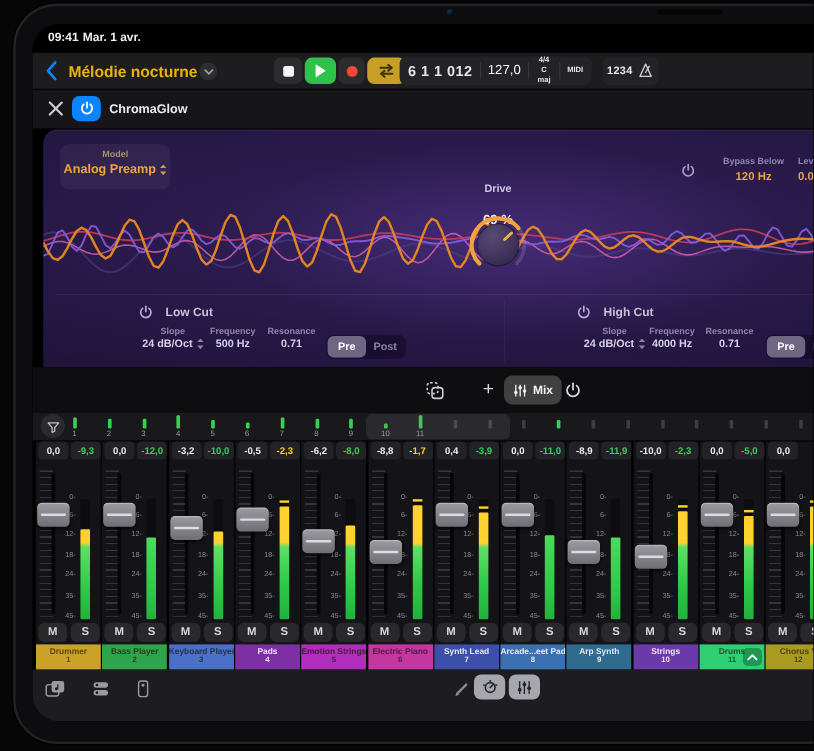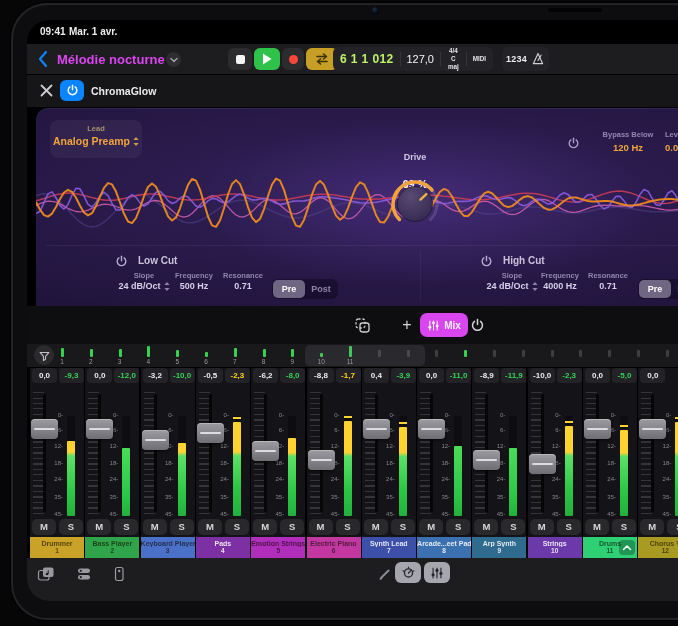--- a/index.html
+++ b/index.html
@@ -10,30 +10,30 @@
   #frame{position:absolute;left:11px;top:3px;width:700px;height:617px;border-radius:36px;
     background:#0d0d0f;box-shadow:inset 0 0 0 2px #232326, inset 0 2px 2px rgba(255,255,255,.06),0 0 0 1px #000;}
   #camera{position:absolute;left:372px;top:7px;width:7px;height:7px;border-radius:50%;
     background:radial-gradient(circle at 35% 35%,#17304a,#02060c 70%);}
   #speaker{position:absolute;left:548px;top:8px;width:54px;height:4px;border-radius:2px;background:#040405;}
   #screen{position:absolute;left:27px;top:20px;width:700px;height:581px;border-radius:22px;
     background:#000;overflow:hidden;}
   
   .statustext{position:absolute;top:6px;font-size:10px;font-weight:700;color:#ededf0;}
   #toolbar{position:absolute;left:0;top:24px;width:100%;height:30px;background:#1d1d20;border-bottom:1px solid #000;}
-  #title{position:absolute;left:30px;top:8px;font-size:13px;font-weight:600;color:#d946ef;}
+  #title{position:absolute;left:30px;top:8px;font-size:13px;font-weight:600;color:#eab308;}
   .titlechev{position:absolute;left:139px;top:8px;width:15px;height:15px;border-radius:50%;background:#2e2e31;
     display:flex;align-items:center;justify-content:center;}
   .tbtn{position:absolute;top:4px;height:22px;border-radius:6px;background:#2c2c2f;display:flex;align-items:center;justify-content:center;}
   .stopsq{width:9px;height:9px;border-radius:2px;background:#f4f4f6;}
   .recdot{width:9px;height:9px;border-radius:50%;background:#ff453a;}
   #lcd{position:absolute;left:306px;top:3px;width:160px;height:24px;border-radius:6px;background:#232327;
     display:flex;align-items:center;padding:0 7px;box-sizing:border-box;gap:6px;}
   .lcddiv{width:1px;height:14px;background:rgba(255,255,255,.09);}
-  .lcdpos{font-size:12px;font-weight:700;color:#bef264;letter-spacing:.4px;white-space:nowrap;}
+  .lcdpos{font-size:12px;font-weight:700;color:#e5e5e5;letter-spacing:.4px;white-space:nowrap;}
   .lcdtempo{font-size:11px;font-weight:400;color:#f4f4f6;}
   .lcdcol{display:flex;flex-direction:column;line-height:8px;justify-content:center;}
   .lcdcol span{font-size:6.3px;font-weight:700;color:#e6e6ea;text-align:center;}
   .lcdmidi{font-size:6.3px;font-weight:700;color:#5f84ab;}
   #countin{position:absolute;left:475px;top:3px;width:47px;height:24px;border-radius:6px;background:#232327;
     display:flex;align-items:center;justify-content:center;gap:4px;}
   .cnum{font-size:9px;font-weight:700;color:#ededf0;letter-spacing:.3px;}
   
   #pluginbar{position:absolute;left:0;top:55px;width:100%;height:32px;background:#161619;}
   #pwrbtn{position:absolute;left:33px;top:5px;width:24px;height:21px;border-radius:6px;background:#0a84ff;
@@ -66,21 +66,21 @@
   .cutpwr{position:absolute;top:146px;}
   .cutlab{position:absolute;top:163px;font-size:7.5px;font-weight:600;color:#9087ae;text-align:center;}
   .cutval{position:absolute;top:173px;font-size:9px;font-weight:600;color:#d5cfe8;text-align:center;display:flex;align-items:center;justify-content:center;gap:3px;}
   .prepost{position:absolute;top:171px;width:66px;height:20px;border-radius:6px;background:rgba(10,5,25,.45);display:flex;padding:1px;box-sizing:border-box;}
   .seg{flex:1;border-radius:5px;font-size:9px;font-weight:600;color:#8d85a5;display:flex;align-items:center;justify-content:center;}
   .seg.on{background:#6f6684;color:#fff;}
   
   #mixtb{position:absolute;left:0;top:286px;width:100%;height:38px;background:#0e0e10;}
   .mtbtn{position:absolute;top:8px;width:24px;height:22px;display:flex;align-items:center;justify-content:center;}
   .plus{font-size:16px;font-weight:500;color:#d6d6da;line-height:20px;}
-  #mixpill{position:absolute;left:393px;top:7px;width:48px;height:24px;border-radius:7px;background:#d946ef;
+  #mixpill{position:absolute;left:393px;top:7px;width:48px;height:24px;border-radius:7px;background:#404040;
     display:flex;align-items:center;justify-content:center;gap:4px;}
   #mixpill span{font-size:10px;font-weight:600;color:#f2f2f4;}
   
   #overview{position:absolute;left:0;top:324px;width:100%;height:23px;background:#19191c;}
   #filterbtn{position:absolute;left:7px;top:1px;width:20px;height:20px;border-radius:50%;background:#2b2b2e;
     display:flex;align-items:center;justify-content:center;}
   #ovwindow{position:absolute;left:278px;top:1px;width:120px;height:21px;border-radius:5px;background:rgba(135,135,145,.16);}
   .ovbar{position:absolute;width:3px;border-radius:1px;}
   .ovnum{position:absolute;top:14px;width:16px;text-align:center;font-size:6.5px;color:#9b9ba0;}
   
@@ -202,21 +202,21 @@
       <div class="glow"></div>
       <svg id="wf" style="position:absolute;left:0;top:42px;" width="691" height="100">
           <polyline points="0,45.9 4,44.2 8,43.6 12,44.1 16,45.7 20,48.3 24,51.7 28,55.7 32,60.1 36,64.4 40,68.5 44,72.0 48,74.7 52,76.3 56,76.9 60,76.3 64,74.7 68,72.1 72,68.7 76,64.7 80,60.5 84,56.4 88,52.5 92,49.2 96,46.7 100,45.1 104,44.4 108,44.8 112,46.2 116,48.4 120,51.3 124,54.7 128,58.3 132,61.9 136,65.2 140,68.1 144,70.4 148,72.0 152,72.8 156,72.8 160,72.0 164,70.5 168,68.5 172,66.0 176,63.3 180,60.5 184,57.9 188,55.4 192,53.3 196,51.7 200,50.7 204,50.2 208,50.2 212,50.8 216,51.9 220,53.3 224,55.0 228,57.0 232,59.0 236,61.0 240,62.8 244,64.5 248,65.9 252,66.9 256,67.6 260,67.9 264,67.7 268,67.1 272,66.2 276,65.0 280,63.5 284,61.9 288,60.2 292,58.4 296,56.8 300,55.4 304,54.2 308,53.3 312,52.9 316,52.8 320,53.2 324,54.0 328,55.1 332,56.5 336,58.2 340,59.9 344,61.6 348,63.2 352,64.6 356,65.6 360,66.3 364,66.6 368,66.4 372,65.8 376,64.8 380,63.5 384,62.0 388,60.4 392,58.8 396,57.4 400,56.1 404,55.2 408,54.7 412,54.6 416,54.9 420,55.6 424,56.6 428,57.8 432,59.1 436,60.4 440,61.6 444,62.7 448,63.5 452,63.9 456,64.0 460,63.8 464,63.2 468,62.4 472,61.4 476,60.3 480,59.3 484,58.3 488,57.6 492,57.1 496,56.9 500,57.0 504,57.3 508,58.0 512,58.8 516,59.7 520,60.6 524,61.5 528,62.2 532,62.7 536,63.0 540,63.0 544,62.7 548,62.2 552,61.4 556,60.6 560,59.7 564,58.9 568,58.2 572,57.6 576,57.2 580,57.1 584,57.2 588,57.6 592,58.1 596,58.7 600,59.4 604,60.1 608,60.7 612,61.2 616,61.6 620,61.8 624,61.8 628,61.7 632,61.5 636,61.2 640,60.9 644,60.6 648,60.4 652,60.2 656,60.2 660,60.2 664,60.3 668,60.5 672,60.6 676,60.7 680,60.7 684,60.6 688,60.3 " fill="none" stroke="#51418a" stroke-width="1.6" opacity="0.55" stroke-linejoin="round"></polyline>
           <polyline points="0,55.6 4,53.6 8,52.1 12,51.2 16,51.3 20,52.2 24,53.9 28,56.1 32,58.3 36,60.2 40,61.5 44,61.9 48,61.4 52,60.1 56,58.3 60,56.5 64,55.0 68,54.2 72,54.3 76,55.1 80,56.5 84,58.0 88,59.4 92,60.1 96,59.9 100,58.8 104,56.8 108,54.5 112,52.4 116,50.9 120,50.5 124,51.4 128,53.7 132,56.9 136,60.5 140,63.9 144,66.2 148,67.1 152,66.1 156,63.5 160,59.5 164,54.9 168,50.6 172,47.3 176,45.7 180,46.1 184,48.4 188,52.3 192,56.9 196,61.4 200,65.0 204,66.9 208,66.9 212,65.0 216,61.6 220,57.6 224,53.7 228,50.8 232,49.4 236,49.8 240,51.9 244,55.1 248,58.6 252,61.7 256,63.6 260,63.9 264,62.4 268,59.4 272,55.7 276,51.9 280,49.1 284,47.7 288,48.4 292,50.9 296,54.9 300,59.6 304,64.1 308,67.5 312,68.9 316,68.2 320,65.4 324,60.9 328,55.7 332,50.6 336,46.7 340,44.7 344,44.9 348,47.2 352,51.2 356,56.0 360,60.8 364,64.7 368,66.9 372,67.2 376,65.6 380,62.5 384,58.8 388,55.0 392,52.1 396,50.5 400,50.5 404,51.9 408,54.3 412,57.1 416,59.6 420,61.2 424,61.6 428,60.8 432,58.9 436,56.4 440,53.9 444,52.0 448,51.2 452,51.7 456,53.4 460,56.0 464,59.1 468,61.9 472,63.9 476,64.7 480,64.2 484,62.3 488,59.5 492,56.3 496,53.2 500,50.8 504,49.5 508,49.4 512,50.5 516,52.6 520,55.2 524,57.9 528,60.2 532,61.7 536,62.4 540,62.2 544,61.3 548,59.9 552,58.4 556,57.0 560,56.0 564,55.4 568,55.2 572,55.3 576,55.5 580,55.8 584,56.0 588,56.0 592,55.9 596,55.7 600,55.6 604,55.6 608,55.9 612,56.5 616,57.3 620,58.2 624,59.0 628,59.7 632,60.1 636,60.1 640,59.7 644,59.0 648,58.0 652,56.9 656,55.8 660,54.8 664,54.1 668,53.8 672,53.8 676,54.1 680,54.7 684,55.5 688,56.4 " fill="none" stroke="#d55fae" stroke-width="1.3" opacity="0.85" stroke-linejoin="round"></polyline>
           <polyline points="0,50.7 4,49.7 8,48.5 12,47.2 16,45.9 20,44.8 24,43.9 28,43.4 32,43.1 36,43.3 40,43.7 44,44.5 48,45.4 52,46.5 56,47.6 60,48.6 64,49.4 68,50.0 72,50.3 76,50.2 80,49.9 84,49.3 88,48.5 92,47.6 96,46.6 100,45.7 104,44.9 108,44.3 112,44.0 116,44.0 120,44.3 124,44.8 128,45.5 132,46.4 136,47.3 140,48.2 144,49.0 148,49.6 152,49.9 156,50.0 160,49.8 164,49.4 168,48.8 172,48.0 176,47.1 180,46.2 184,45.3 188,44.7 192,44.2 196,43.9 200,44.0 204,44.2 208,44.8 212,45.5 216,46.3 220,47.2 224,48.0 228,48.8 232,49.4 236,49.8 240,50.0 244,50.0 248,49.7 252,49.2 256,48.5 260,47.8 264,47.0 268,46.2 272,45.5 276,44.9 280,44.5 284,44.3 288,44.3 292,44.5 296,44.8 300,45.3 304,45.9 308,46.6 312,47.3 316,47.9 320,48.4 324,48.9 328,49.1 332,49.3 336,49.3 340,49.1 344,48.9 348,48.5 352,48.1 356,47.6 360,47.1 364,46.6 368,46.1 372,45.7 376,45.4 380,45.2 384,45.0 388,45.0 392,45.0 396,45.2 400,45.4 404,45.7 408,46.2 412,46.6 416,47.2 420,47.7 424,48.2 428,48.7 432,49.2 436,49.5 440,49.7 444,49.7 448,49.6 452,49.2 456,48.8 460,48.1 464,47.4 468,46.5 472,45.7 476,44.9 480,44.2 484,43.6 488,43.3 492,43.2 496,43.4 500,43.8 504,44.6 508,45.5 512,46.6 516,47.8 520,49.0 524,50.1 528,51.0 532,51.6 536,51.9 540,51.9 544,51.5 548,50.7 552,49.6 556,48.3 560,46.8 564,45.3 568,43.9 572,42.7 576,41.7 580,41.2 584,41.1 588,41.4 592,42.2 596,43.4 600,44.9 604,46.6 608,48.3 612,50.0 616,51.5 620,52.6 624,53.3 628,53.6 632,53.3 636,52.5 640,51.3 644,49.8 648,48.0 652,46.1 656,44.3 660,42.6 664,41.3 668,40.5 672,40.2 676,40.4 680,41.1 684,42.3 688,43.8 " fill="none" stroke="#c83c55" stroke-width="1.5" opacity="0.9" stroke-linejoin="round"></polyline>
           <polyline points="0,63.3 4,61.5 8,52.6 12,43.9 16,41.9 20,47.6 24,55.7 28,59.1 32,54.4 36,45.2 40,38.3 44,38.9 48,46.2 52,54.3 56,57.0 60,52.7 64,45.8 68,42.3 72,45.6 76,53.4 80,59.8 84,60.2 88,54.6 92,47.6 96,44.7 100,47.4 104,52.9 108,56.1 112,53.9 116,47.7 120,42.2 124,41.2 128,45.1 132,50.6 136,53.5 140,52.0 144,48.1 148,45.6 152,47.0 156,51.5 160,56.0 164,57.3 168,54.8 172,50.9 176,48.4 180,48.9 184,51.2 188,52.9 192,51.9 196,48.8 200,45.6 204,44.3 208,45.6 212,48.1 216,49.9 220,50.0 224,49.0 228,48.4 232,49.1 236,51.1 240,53.3 244,54.3 248,53.9 252,52.6 256,51.4 260,51.0 264,51.0 268,50.9 272,50.1 276,48.8 280,47.5 284,46.7 288,46.7 292,47.1 296,47.7 300,48.2 304,48.8 308,49.5 312,50.3 316,51.3 320,52.1 324,52.7 328,53.0 332,53.0 336,52.7 340,52.2 344,51.5 348,50.6 352,49.7 356,48.8 360,48.0 364,47.4 368,47.0 372,47.0 376,47.3 380,47.9 384,48.5 388,49.1 392,49.7 396,50.7 400,51.9 404,53.0 408,53.5 412,53.2 416,52.3 420,51.5 424,51.2 428,51.4 432,51.3 436,50.2 440,48.3 444,46.4 448,45.6 452,46.4 456,48.2 460,49.5 464,49.4 468,48.3 472,47.4 476,48.4 480,51.2 484,54.4 488,55.7 492,54.4 496,51.4 500,49.2 504,49.4 508,51.9 512,54.0 516,53.4 520,49.6 524,45.0 528,42.7 532,44.4 536,48.8 540,52.3 544,52.0 548,48.4 552,44.7 556,44.6 560,49.2 564,55.5 568,59.0 572,57.1 576,51.3 580,46.4 584,46.2 588,50.9 592,56.4 596,57.4 600,52.4 604,44.5 608,39.5 612,41.2 616,48.1 620,54.7 624,55.5 628,50.1 632,43.0 636,40.7 640,45.8 644,55.0 648,61.6 652,60.6 656,52.8 660,44.8 664,42.9 668,48.6 672,57.1 676,60.9 680,56.1 684,45.9 688,37.8 " fill="none" stroke="#8a5ce0" stroke-width="1.6" opacity="0.9" stroke-linejoin="round"></polyline>
           <polyline points="0,52.0 4,59.6 8,65.1 12,66.6 16,63.6 20,57.0 24,49.0 28,42.5 32,39.8 36,41.8 40,47.8 44,55.7 48,62.5 52,65.4 56,63.2 60,56.1 64,46.6 68,37.9 72,33.1 76,34.4 80,41.6 84,52.5 88,63.8 92,71.5 96,73.1 100,68.0 104,57.9 108,46.2 112,37.0 116,33.4 120,36.7 124,45.6 128,56.9 132,66.4 136,70.5 140,67.5 144,58.3 148,46.0 152,34.9 156,29.0 160,30.7 164,39.6 168,53.0 172,66.5 176,75.4 180,76.9 184,70.5 188,58.3 192,44.5 196,34.0 200,30.1 204,34.1 208,44.3 212,57.1 216,67.6 220,72.1 224,68.9 228,59.1 232,46.1 236,34.5 240,28.6 244,30.6 248,39.9 252,53.5 256,66.9 260,75.6 264,76.7 268,70.0 272,57.9 276,44.6 280,34.5 284,30.9 288,34.8 292,44.4 296,56.1 300,65.6 304,69.7 308,66.8 312,58.1 316,46.8 320,37.1 324,32.3 328,34.3 332,42.4 336,53.9 340,65.0 344,71.9 348,72.6 352,66.9 356,57.0 360,46.2 364,38.2 368,35.4 372,38.3 376,45.5 380,54.1 384,61.1 388,64.0 392,61.9 396,55.8 400,48.1 404,41.7 408,38.9 412,40.7 416,46.5 420,54.3 424,61.6 428,65.9 432,66.0 436,62.1 440,55.6 444,48.7 448,43.6 452,41.7 456,43.2 460,47.1 464,51.8 468,55.6 472,57.1 476,56.1 480,53.1 484,49.6 488,46.9 492,46.1 496,47.5 500,50.7 504,54.6 508,57.9 512,59.7 516,59.4 520,57.3 524,54.2 528,51.0 532,48.5 536,47.4 540,47.5 544,48.6 548,49.9 552,51.0 556,51.6 560,51.5 564,51.2 568,50.9 572,51.0 576,51.5 580,52.6 584,53.8 588,54.8 592,55.5 596,55.6 600,55.1 604,54.2 608,53.1 612,52.0 616,51.0 620,50.2 624,49.6 628,49.2 632,49.0 636,49.1 640,49.4 644,50.0 648,50.8 652,51.7 656,52.6 660,53.4 664,54.1 668,54.6 672,55.0 676,55.1 680,55.0 684,54.6 688,53.8 " fill="none" stroke="#ec8a1c" stroke-width="2" opacity="0.95" stroke-linejoin="round"></polyline>
         </svg>
 
       <div id="modelbox">
-        <div class="goldlabel">Lead</div>
+        <div class="goldlabel">Model</div>
         <div class="goldvalue">
             <span>Analog Preamp</span>
           <svg width="6" height="9" viewBox="0 0 6 9">
               <polygon points="3,0 5.6,3 0.4,3" fill="#cf9b4a"></polygon>
               <polygon points="3,9 5.6,6 0.4,6" fill="#cf9b4a"></polygon>
             </svg>
         </div>
       </div>
 
       <div class="abs" style="left:531px;top:28px;">

